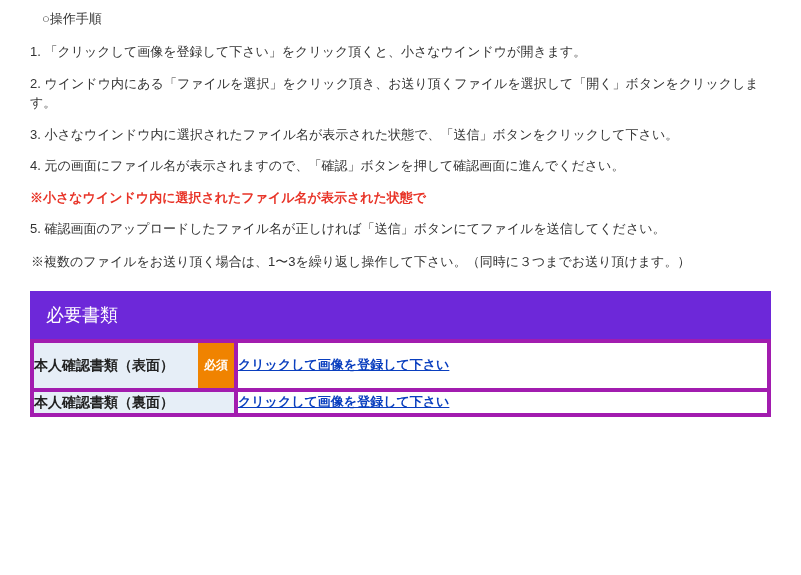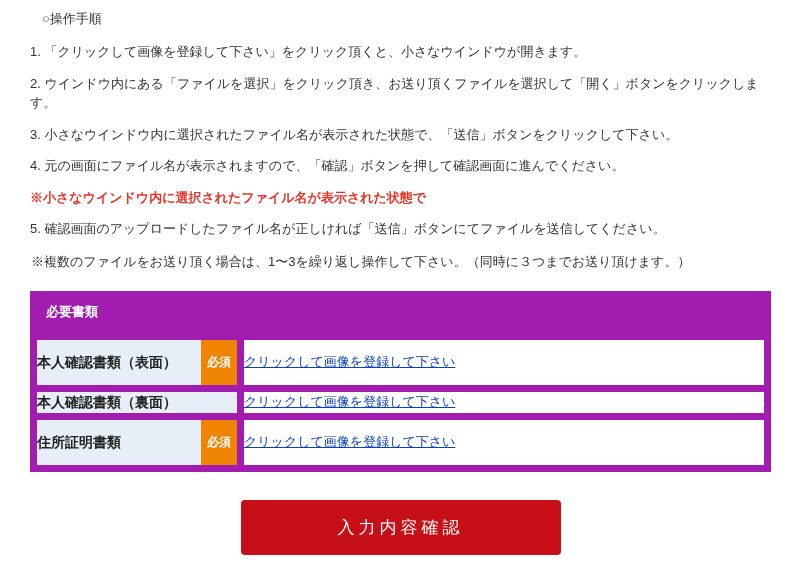--- a/index.html
+++ b/index.html
@@ -27,34 +27,34 @@
   }
   .warning {
     color: #e83428;
     font-weight: bold;
     margin: 0 0 12px 0;
   }
   .note {
     margin: 14px 0 20px 1px;
   }
   .section-bar {
-    background: #a21caf;
+    background: #6d28d9;
     color: #fff;
-    font-size: 13px;
-    font-weight: bold;
+    font-size: 18px;
+    font-weight: normal;
     padding: 12px 16px;
   }
   table.req {
     width: 100%;
     border-collapse: collapse;
     border: 1px solid #bbb;
     border-top: none;
   }
   table.req td {
-    border: 7px solid #a21caf;
+    border: 4px solid #a21caf;
     padding: 0;
     vertical-align: middle;
   }
   td.label-cell {
     width: 200px;
     background: #e6eef7;
     padding: 22px 10px 22px 16px;
     position: relative;
   }
   .label-inner {
@@ -74,20 +74,21 @@
     background: #f08300;
     color: #fff;
     font-size: 12px;
     padding: 14px 6px;
     font-weight: bold;
     white-space: nowrap;
   }
   td.value-cell {
     background: #fff;
     padding: 22px 20px;
+    font-weight: bold;
   }
   .upload-link {
     color: #0a3fbf;
     text-decoration: underline;
     font-size: 13px;
     cursor: pointer;
   }
   .confirm-row {
     text-align: center;
     margin-top: 28px;
@@ -140,30 +141,16 @@
     <tr>
       <td class="label-cell">
         <div class="label-inner">
           <span class="label-text">本人確認書類（裏面）</span>
         </div>
       </td>
       <td class="value-cell">
         <a class="upload-link">クリックして画像を登録して下さい</a>
       </td>
     </tr>
-    <tr>
-      <td class="label-cell">
-        <div class="label-inner">
-          <span class="label-text">住所証明書類</span>
-          <span class="badge">必須</span>
-        </div>
-      </td>
-      <td class="value-cell">
-        <a class="upload-link">クリックして画像を登録して下さい</a>
-      </td>
-    </tr>
   </tbody>
     </table>
 
-  <div class="confirm-row">
-    <button class="confirm-btn">入力内容確認</button>
-  </div>
 </div>
 
 </body></html>

